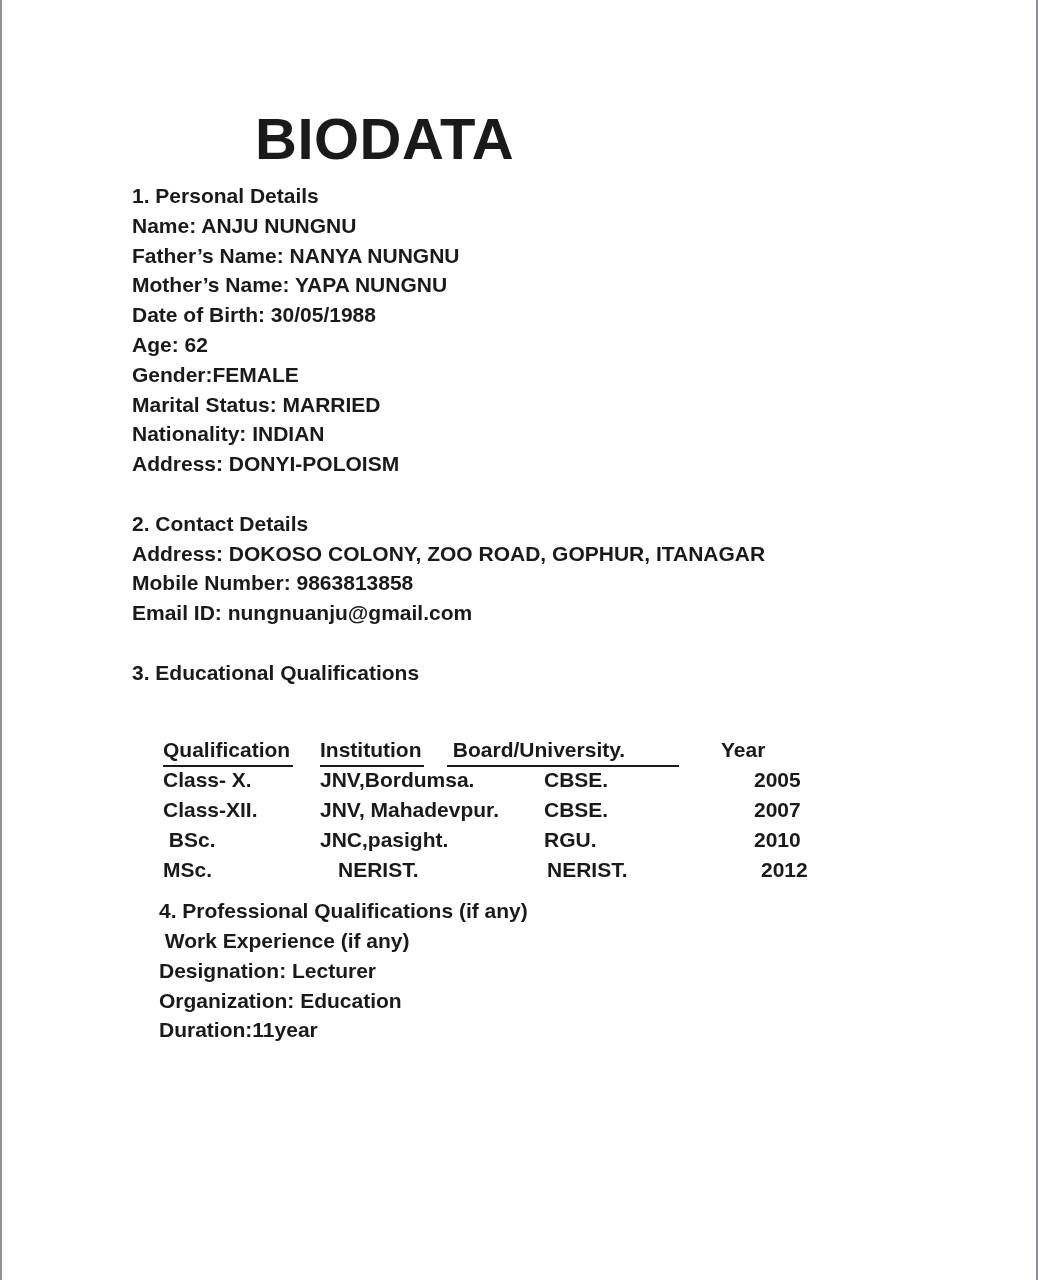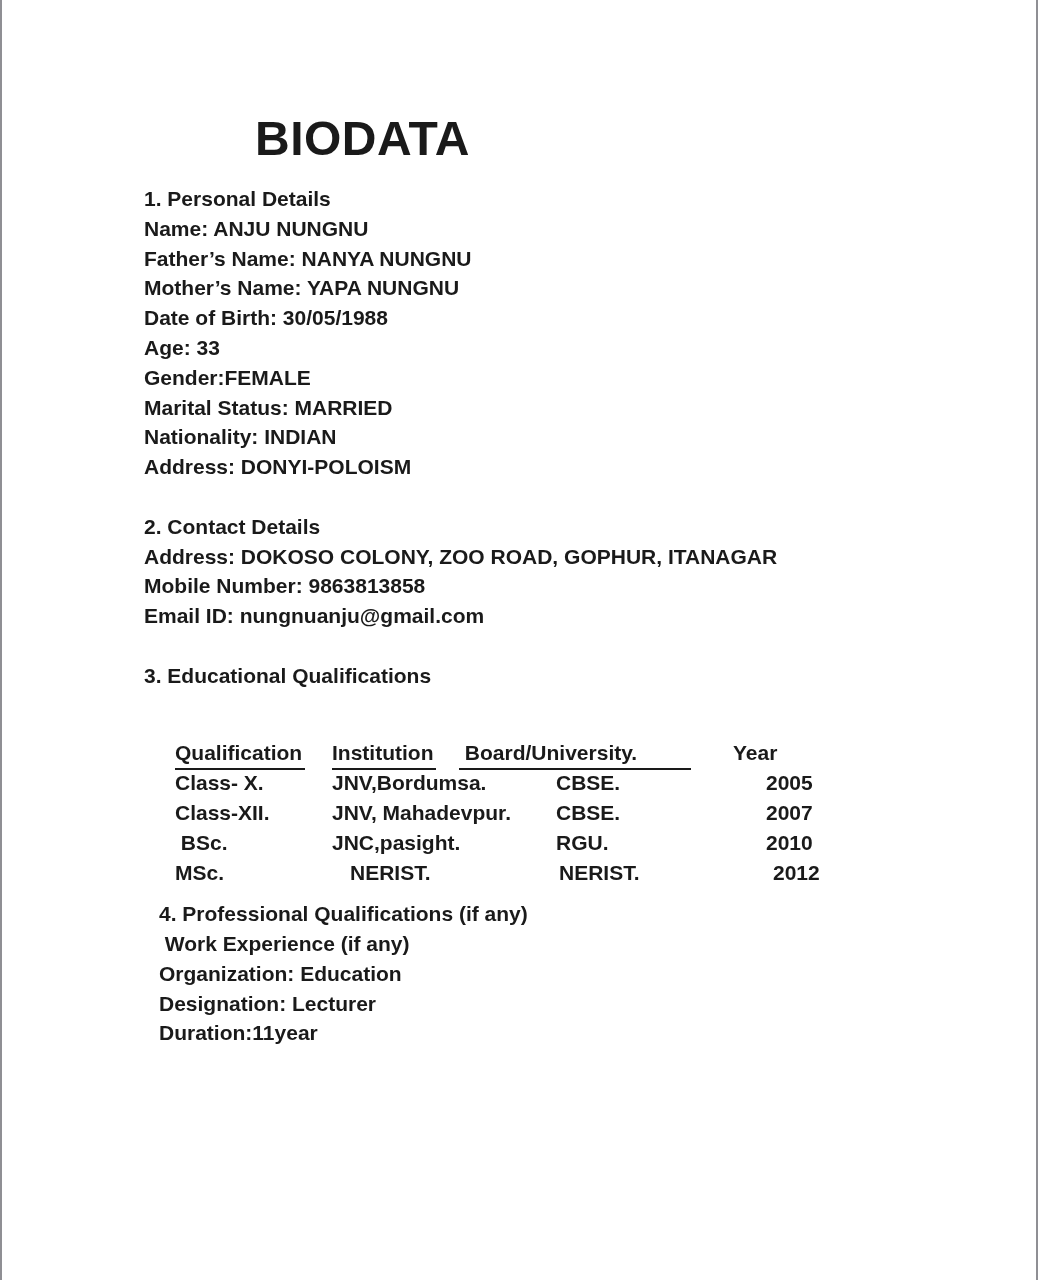--- a/index.html
+++ b/index.html
@@ -19,27 +19,27 @@
     font-family: "Liberation Sans", "DejaVu Sans", sans-serif;
     font-weight: bold;
     color: #1a1a1a;
   }
   .content {
     padding: 110px 0 0 126px;
     font-size: 21px;
     line-height: 29.8px;
   }
   .title {
-    font-size: 48px;
+    font-size: 58px;
     line-height: 58px;
     margin: 0 0 13px 127px;
     font-weight: bold;
     letter-spacing: 0.5px;
   }
-  .sec { margin: 16px; }
+  .sec { margin: 4px; }
   .sec.gap-above { margin-top: 29.8px; }
   .line { white-space: pre; }
   .indent { margin-left: 31px; }
 
   
   .edu-table {
     position: relative;
     margin-top: 29.8px;
     margin-left: 31px;
   }
@@ -70,21 +70,21 @@
   <div class="content">
 
     <h1 class="title">BIODATA</h1>
 
     <section class="sec">
       <div class="line">1. Personal Details</div>
       <div class="line">Name: ANJU NUNGNU</div>
       <div class="line">Father’s Name: NANYA NUNGNU</div>
       <div class="line">Mother’s Name: YAPA NUNGNU</div>
       <div class="line">Date of Birth: 30/05/1988</div>
-      <div class="line">Age: 33</div>
+      <div class="line">Age: 62</div>
       <div class="line">Gender:FEMALE</div>
       <div class="line">Marital Status: MARRIED</div>
       <div class="line">Nationality: INDIAN</div>
       <div class="line">Address: DONYI-POLOISM</div>
     </section>
 
     <section class="sec gap-above">
       <div class="line">2. Contact Details</div>
       <div class="line">Address: DOKOSO COLONY, ZOO ROAD, GOPHUR, ITANAGAR</div>
       <div class="line">Mobile Number: 9863813858</div>
@@ -128,19 +128,19 @@
           <span class="c2">NERIST.</span>
           <span class="c3">NERIST.</span>
           <span class="c4">2012</span>
         </div>
       </div>
     </section>
 
     <section class="sec gap-above indent">
       <div class="line">4. Professional Qualifications (if any)</div>
       <div class="line"> Work Experience (if any)</div>
+      <div class="line">Designation: Lecturer</div>
       <div class="line">Organization: Education</div>
-      <div class="line">Designation: Lecturer</div>
       <div class="line">Duration:11year</div>
     </section>
 
   </div>
 </div>
 
 </body></html>

